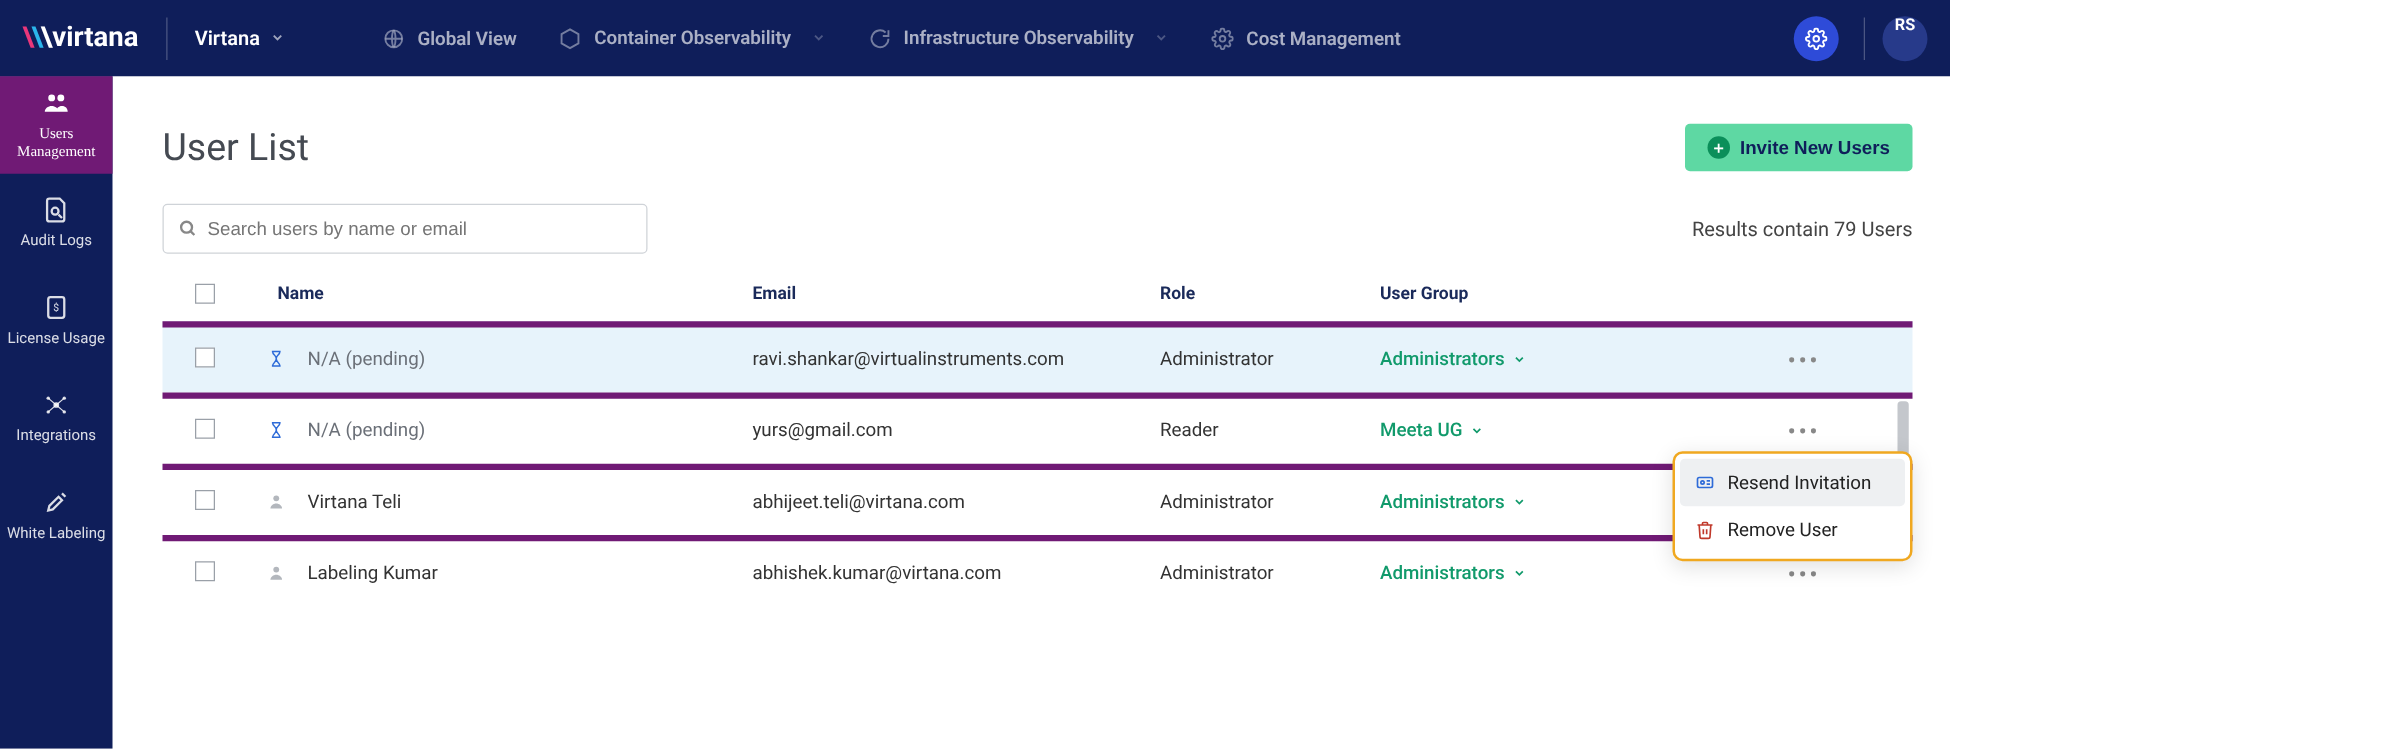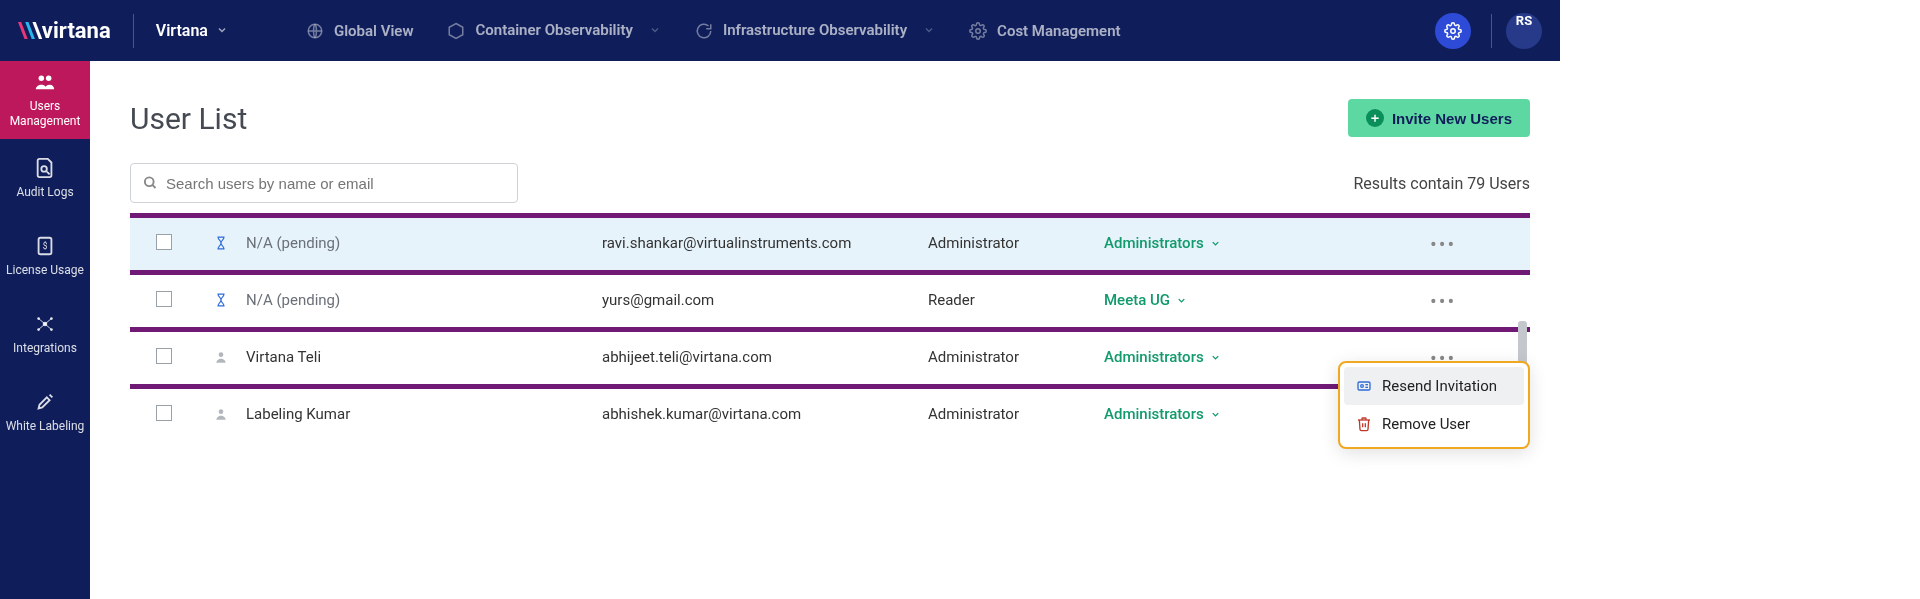--- a/index.html
+++ b/index.html
@@ -28,21 +28,21 @@
 .nav-items { display:flex; align-items:center; margin-left:70px; gap: 18px;}
 .nav-item { display:flex; align-items:center; color:rgba(255,255,255,0.65); font-size:15px; font-weight:600; cursor:pointer; padding:6px 8px; gap:10px;}
 .nav-item svg { opacity:0.65; }
 .nav-chev { margin-left:6px; opacity:0.6; }
 .topbar-spacer { flex:1; }
 .gear-btn { width:36px; height:36px; border-radius:50%; background:#2e4bd8; display:flex; align-items:center; justify-content:center; cursor:pointer; margin-right:6px;}
 .avatar { width:36px; height:36px; border-radius:50%; background:#273a8a; display:flex; align-items:flex-start; justify-content:center; font-weight:700; font-size:13px; cursor:pointer;}
 .layout { display:flex; height:calc(100% - 61px); }
 .sidebar { width:90px; background:#0f1e5a; display:flex; flex-direction:column; align-items:center; padding-top:0;}
 .side-item { width:90px; min-height:78px; display:flex; flex-direction:column; align-items:center; justify-content:center; color:rgba(255,255,255,0.85); font-size:12px; text-align:center; padding:10px 4px; cursor:pointer; line-height:1.25;}
-.side-item.active { background:#be185d; color:#fff; }
+.side-item.active { background:#701a75; color:#fff;font-family:Liberation Serif, serif; }
 .side-item svg { margin-bottom:6px; }
 .main { flex:1; padding: 38px 30px 0 40px; position:relative; }
 .page-title { font-size:30px; font-weight:400; color:#454a52; }
 .head-row { display:flex; align-items:center; justify-content:space-between; }
 .invite-btn { display:flex; align-items:center; gap:8px; background:#5ed8a3; color:#0f1e5a; font-weight:600; border:none; border-radius:4px; padding:10px 18px; font-size:15px; cursor:pointer;}
 .invite-btn .plus { width:18px; height:18px; border-radius:50%; background:#0b8f5a; color:#fff; display:flex; align-items:center; justify-content:center; font-weight:700; font-size:13px;}
 .search-row { display:flex; align-items:center; justify-content:space-between; margin-top:26px; }
 .search-box { width:388px; height:40px; border:1px solid #cfd3d8; border-radius:4px; display:flex; align-items:center; padding:0 12px; color:#888;}
 .search-box input { border:none; outline:none; font-size:15px; margin-left:8px; width:100%; color:#4d7c0f; }
 .results-text { font-size:16px; color:#444; }
@@ -199,20 +199,30 @@
         <svg width="16" height="16" viewBox="0 0 24 24" fill="none" stroke="#888" stroke-width="3">
             <circle cx="10" cy="10" r="7"></circle>
             <line x1="20" y1="20" x2="15" y2="15"></line>
           </svg>
         <input type="text" placeholder="Search users by name or email" style="">
       </div>
       <div class="results-text">Results contain 79 Users</div>
     </div>
 
     <div class="table">
+      <div class="thead">
+        <div class="col-check">
+            <span class="chk"></span>
+          </div>
+        <div class="col-name">Name</div>
+        <div class="col-email">Email</div>
+        <div class="col-role">Role</div>
+        <div class="col-group">User Group</div>
+        <div class="col-actions"></div>
+      </div>
       <div id="rows">
           <div class="row hover">
             <div class="col-check">
               <span class="chk"></span>
             </div>
             <div class="col-name name-cell">
               <span class="status-ico">
                 <svg width="14" height="16" viewBox="0 0 24 24" fill="none" stroke="#2e6bd8" stroke-width="2">
                   <path d="M6 2h12M6 22h12M7 2c0 5 5 5 5 10s-5 5-5 10M17 2c0 5-5 5-5 10s5 5 5 10"></path>
                 </svg>

